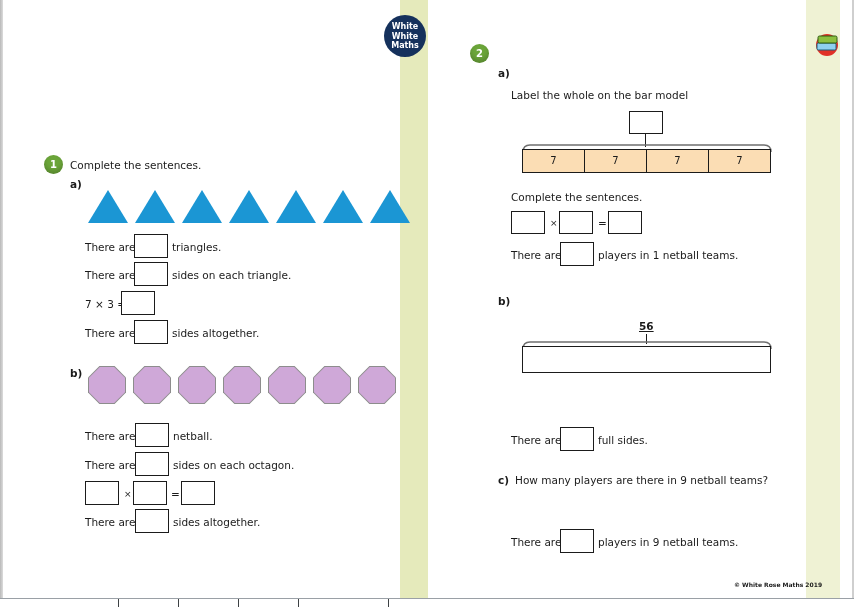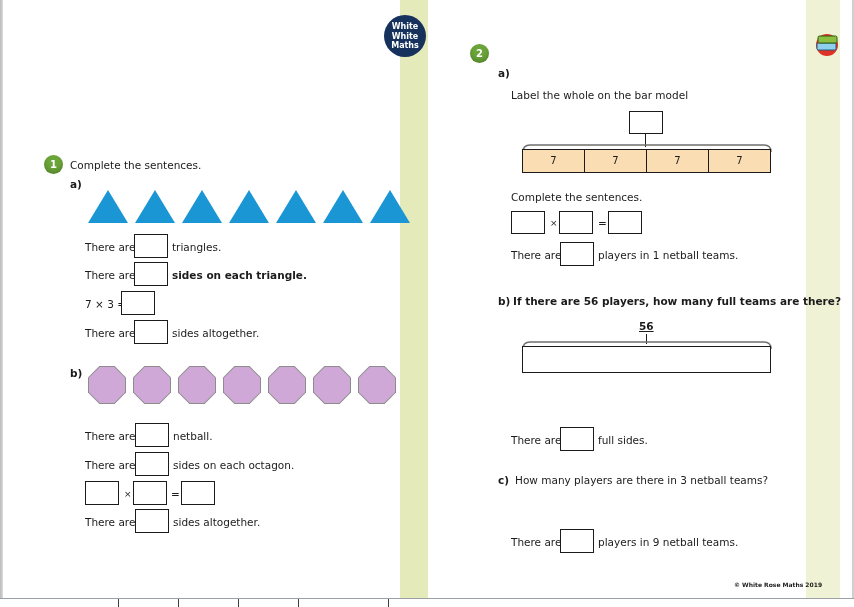--- a/index.html
+++ b/index.html
@@ -252,21 +252,21 @@
     <div class="tri" style="left:235px; top:0;"></div>
     <div class="tri" style="left:282px; top:0;"></div>
   </div>
 
   <div class="t sent" style="left:85px; top:241px;">There are</div>
   <div class="abox" style="left:134px; top:234px; width:34px; height:24px;"></div>
   <div class="t sent" style="left:172px; top:241px;">triangles.</div>
 
   <div class="t sent" style="left:85px; top:269px;">There are</div>
   <div class="abox" style="left:134px; top:262px; width:34px; height:24px;"></div>
-  <div class="t sent" style="left:172px; top:269px;font-weight:bold;">sides on each triangle.</div>
+  <div class="t sent" style="left:172px; top:269px;">sides on each triangle.</div>
 
   <div class="t sent" style="left:85px; top:298px;">7 × 3 =</div>
   <div class="abox" style="left:121px; top:291px; width:34px; height:24px;"></div>
 
   <div class="t sent" style="left:85px; top:327px;">There are</div>
   <div class="abox" style="left:134px; top:320px; width:34px; height:24px;"></div>
   <div class="t sent" style="left:172px; top:327px;">sides altogether.</div>
 
   <div class="t b" style="left:70px; top:367px;">b)</div>
 
@@ -343,35 +343,34 @@
   <div class="t" style="left:550px; top:218px; font-size:9px;">×</div>
   <div class="abox" style="left:559px; top:211px; width:34px; height:23px;"></div>
   <div class="t" style="left:598px; top:217px;">=</div>
   <div class="abox" style="left:608px; top:211px; width:34px; height:23px;"></div>
 
   <div class="t" style="left:511px; top:249px;">There are</div>
   <div class="abox" style="left:560px; top:242px; width:34px; height:24px;"></div>
   <div class="t" style="left:598px; top:249px;">players in 1 netball teams.</div>
 
   <div class="t b" style="left:498px; top:295px;">b)</div>
-  <div class="t b" style="left:513px; top:295px;">If there are 56 players, how many full teams are there?</div>
 
   <div class="t b" style="left:639px; top:320px;text-decoration:underline;">56</div>
   <div class="stem" style="left:646px; top:334px; height:10px;"></div>
   <svg style="position:absolute; left:522px; top:341px;" width="250" height="9">
     <path d="M1,8 Q1,1 8,1 L242,1 Q249,1 249,8" fill="none" stroke="#6f6f6f" stroke-width="1.5"></path>
   </svg>
   <div class="bar empty" style="left:522px; top:346px; width:249px; height:27px;"></div>
 
   <div class="t" style="left:511px; top:434px;">There are</div>
   <div class="abox" style="left:560px; top:427px; width:34px; height:24px;"></div>
   <div class="t" style="left:598px; top:434px;">full sides.</div>
 
   <div class="t b" style="left:498px; top:474px;">c)</div>
-  <div class="t" style="left:515px; top:474px;">How many players are there in 3 netball teams?</div>
+  <div class="t" style="left:515px; top:474px;">How many players are there in 9 netball teams?</div>
 
   <div class="t" style="left:511px; top:536px;">There are</div>
   <div class="abox" style="left:560px; top:529px; width:34px; height:24px;"></div>
   <div class="t" style="left:598px; top:536px;">players in 9 netball teams.</div>
 
   <div class="copyright" style="left:734px; top:581px;">© White Rose Maths 2019</div>
 
   <div class="bottom-strip">
     <div class="tick" style="left:118px;"></div>
     <div class="tick" style="left:178px;"></div>

